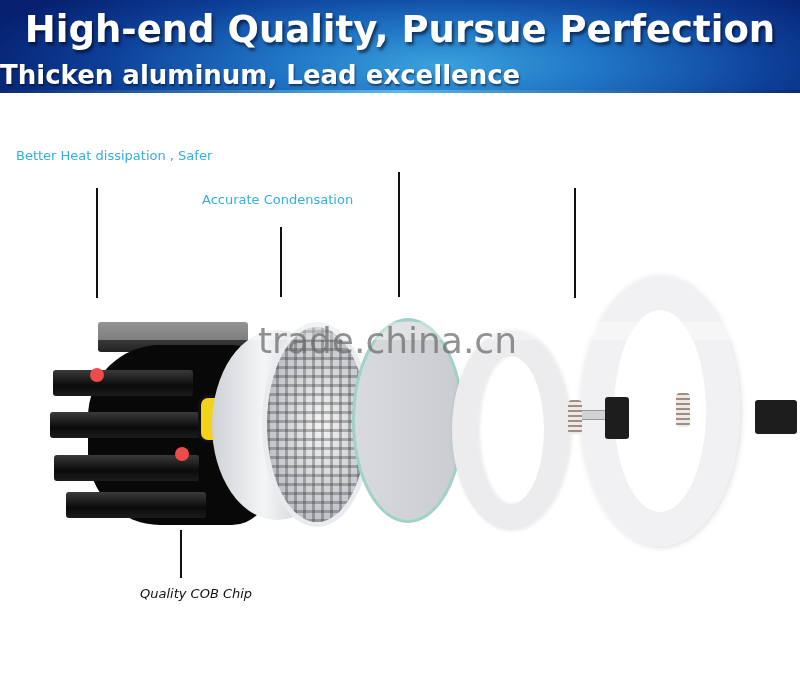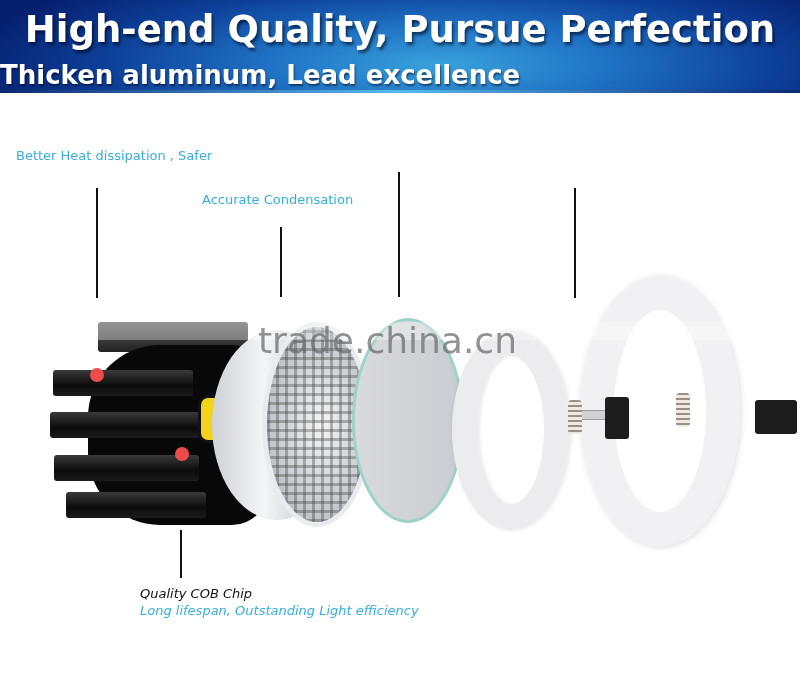--- a/index.html
+++ b/index.html
@@ -81,21 +81,20 @@
 </div>
 <div class="label" style="left:202px; top:191px;">
   <span class="s">Accurate Condensation</span>
 </div>
 <div class="label" style="left:343px; top:137px;">
 </div>
 <div class="label" style="left:510px; top:153px;">
 </div>
 <div class="label" style="left:140px; top:585px;font-style:italic;">
   <span class="t">Quality COB Chip</span>
-  <span class="s">Long lifespan, Outstanding Light efficiency</span>
 </div>
 
 <div class="leader" style="left:96px; top:188px; height:110px;"></div>
 <div class="leader" style="left:280px; top:227px; height:70px;"></div>
 <div class="leader" style="left:398px; top:172px; height:125px;"></div>
 <div class="leader" style="left:574px; top:188px; height:110px;"></div>
 <div class="leader" style="left:180px; top:530px; height:48px;"></div>
 
 <div class="heatsink">
   <div class="hs-top"></div>

